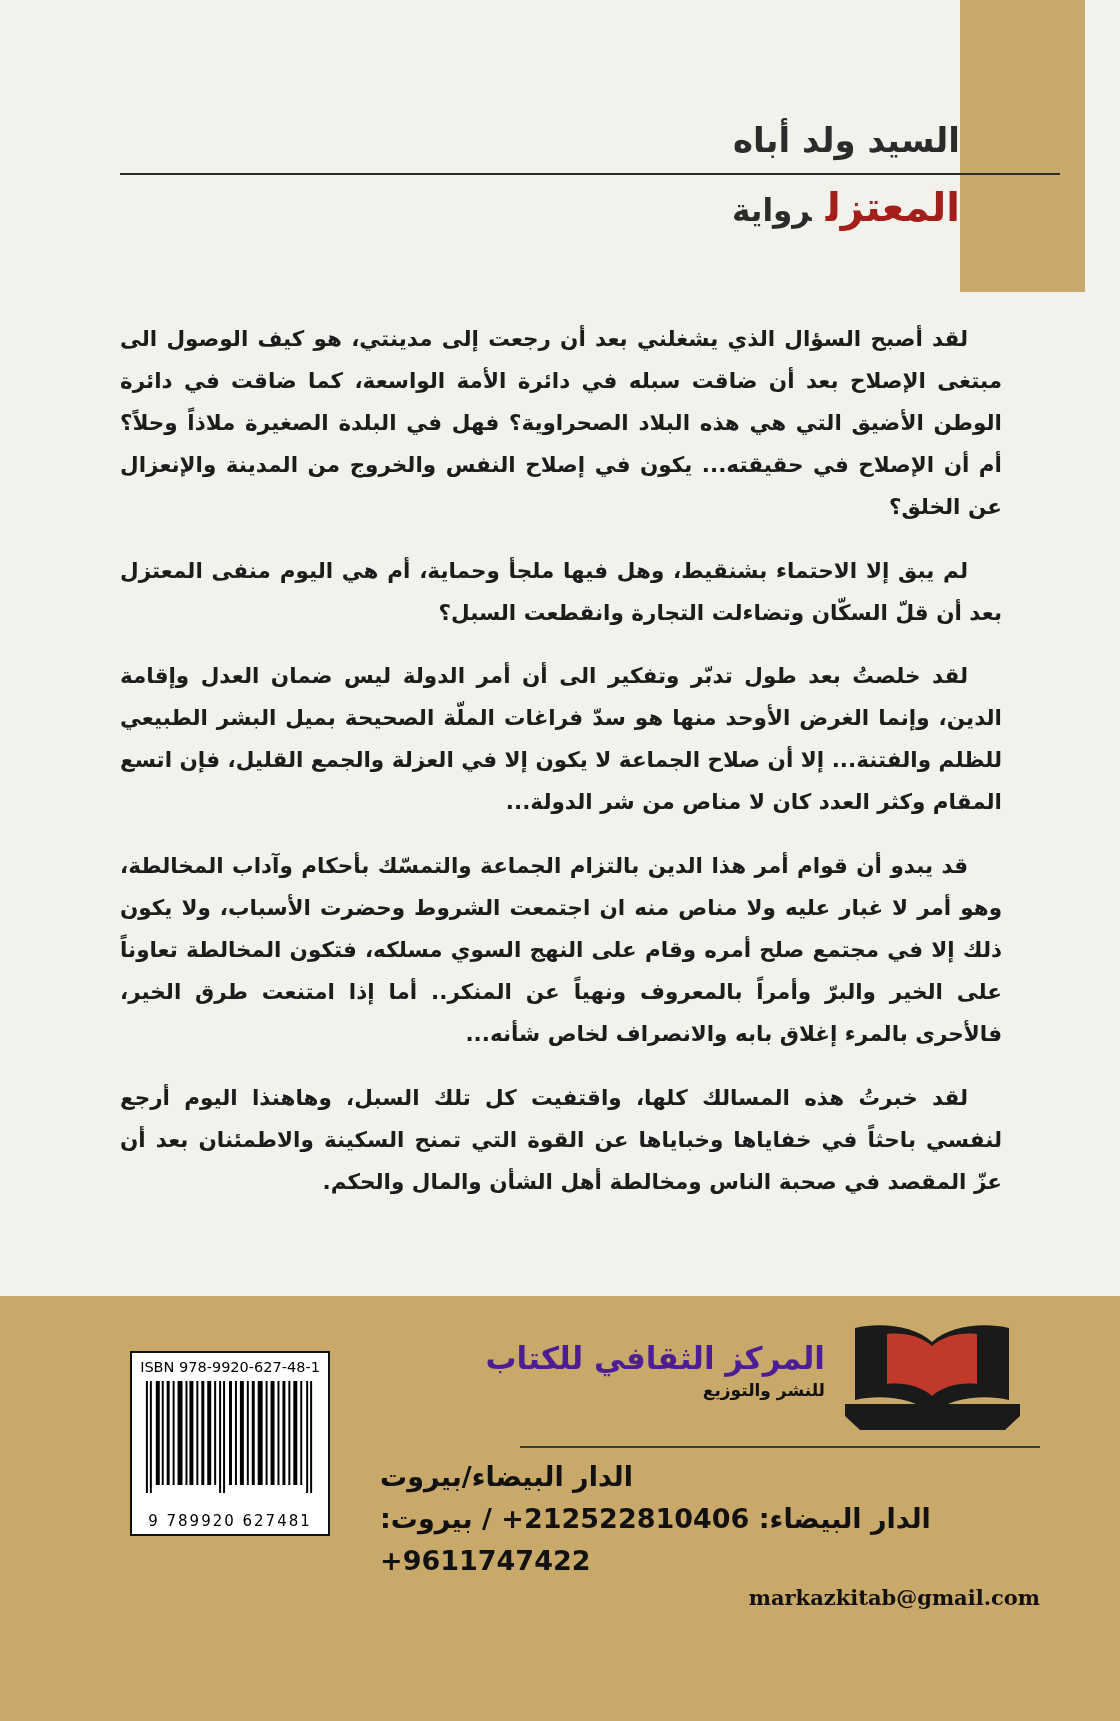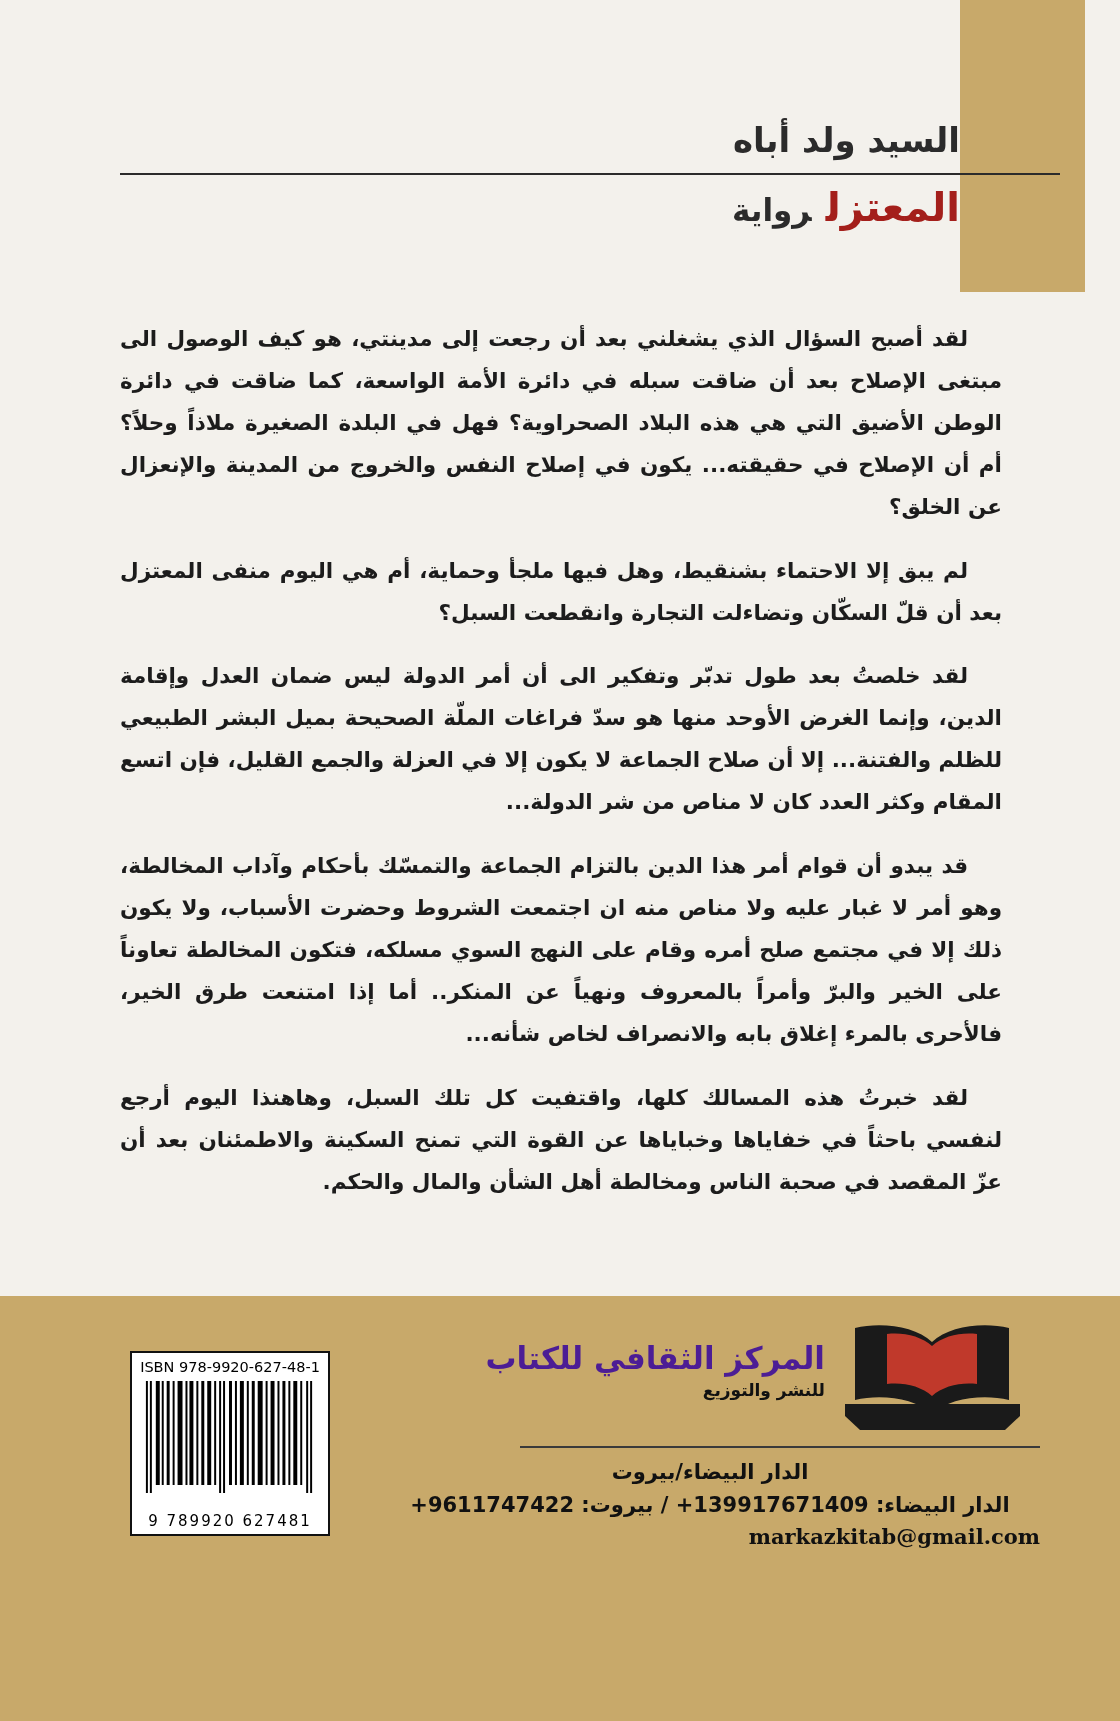--- a/index.html
+++ b/index.html
@@ -143,25 +143,25 @@
   }
   .pub-contact {
     position: absolute;
     top: 160px;
     right: 80px;
     left: 380px;
     direction: rtl;
     text-align: left;
   }
   .pub-contact div {
-    font-size: 21px;
+    font-size: 27px;
     color: #111;
     line-height: 1.55;
     font-weight: 600;
-    text-align: center;
+    text-align: left;
     direction: rtl;
   }
   .pub-contact .mail {
     font-family: "DejaVu Serif", "Liberation Serif", serif;
     font-size: 21px;
     direction: ltr;
     text-align: right;
   }
   .pub-contact .phones {
     font-family: "DejaVu Sans", sans-serif;
@@ -245,21 +245,21 @@
 
       <div class="pub-name">
         <div class="n1">المركز الثقافي للكتاب</div>
         <div class="n2">للنشر والتوزيع</div>
       </div>
 
       <div class="pub-rule"></div>
 
       <div class="pub-contact">
         <div class="phones">الدار البيضاء/بيروت</div>
-        <div class="phones">الدار البيضاء: 139917671409+ / بيروت: 9611747422+</div>
+        <div class="phones">الدار البيضاء: 212522810406+ / بيروت: 9611747422+</div>
         <div class="mail">markazkitab@gmail.com</div>
       </div>
 
       <div class="barcode-box">
         <div class="isbn-text">ISBN 978-9920-627-48-1</div>
         <svg class="bars" viewBox="0 0 186 118" preserveAspectRatio="none" xmlns="http://www.w3.org/2000/svg">
           <rect x="0" y="0" width="186" height="118" fill="#ffffff"></rect>
           <g fill="#000000">
             <rect x="8" y="2" width="2" height="112"></rect>
             <rect x="12" y="2" width="2" height="112"></rect>

